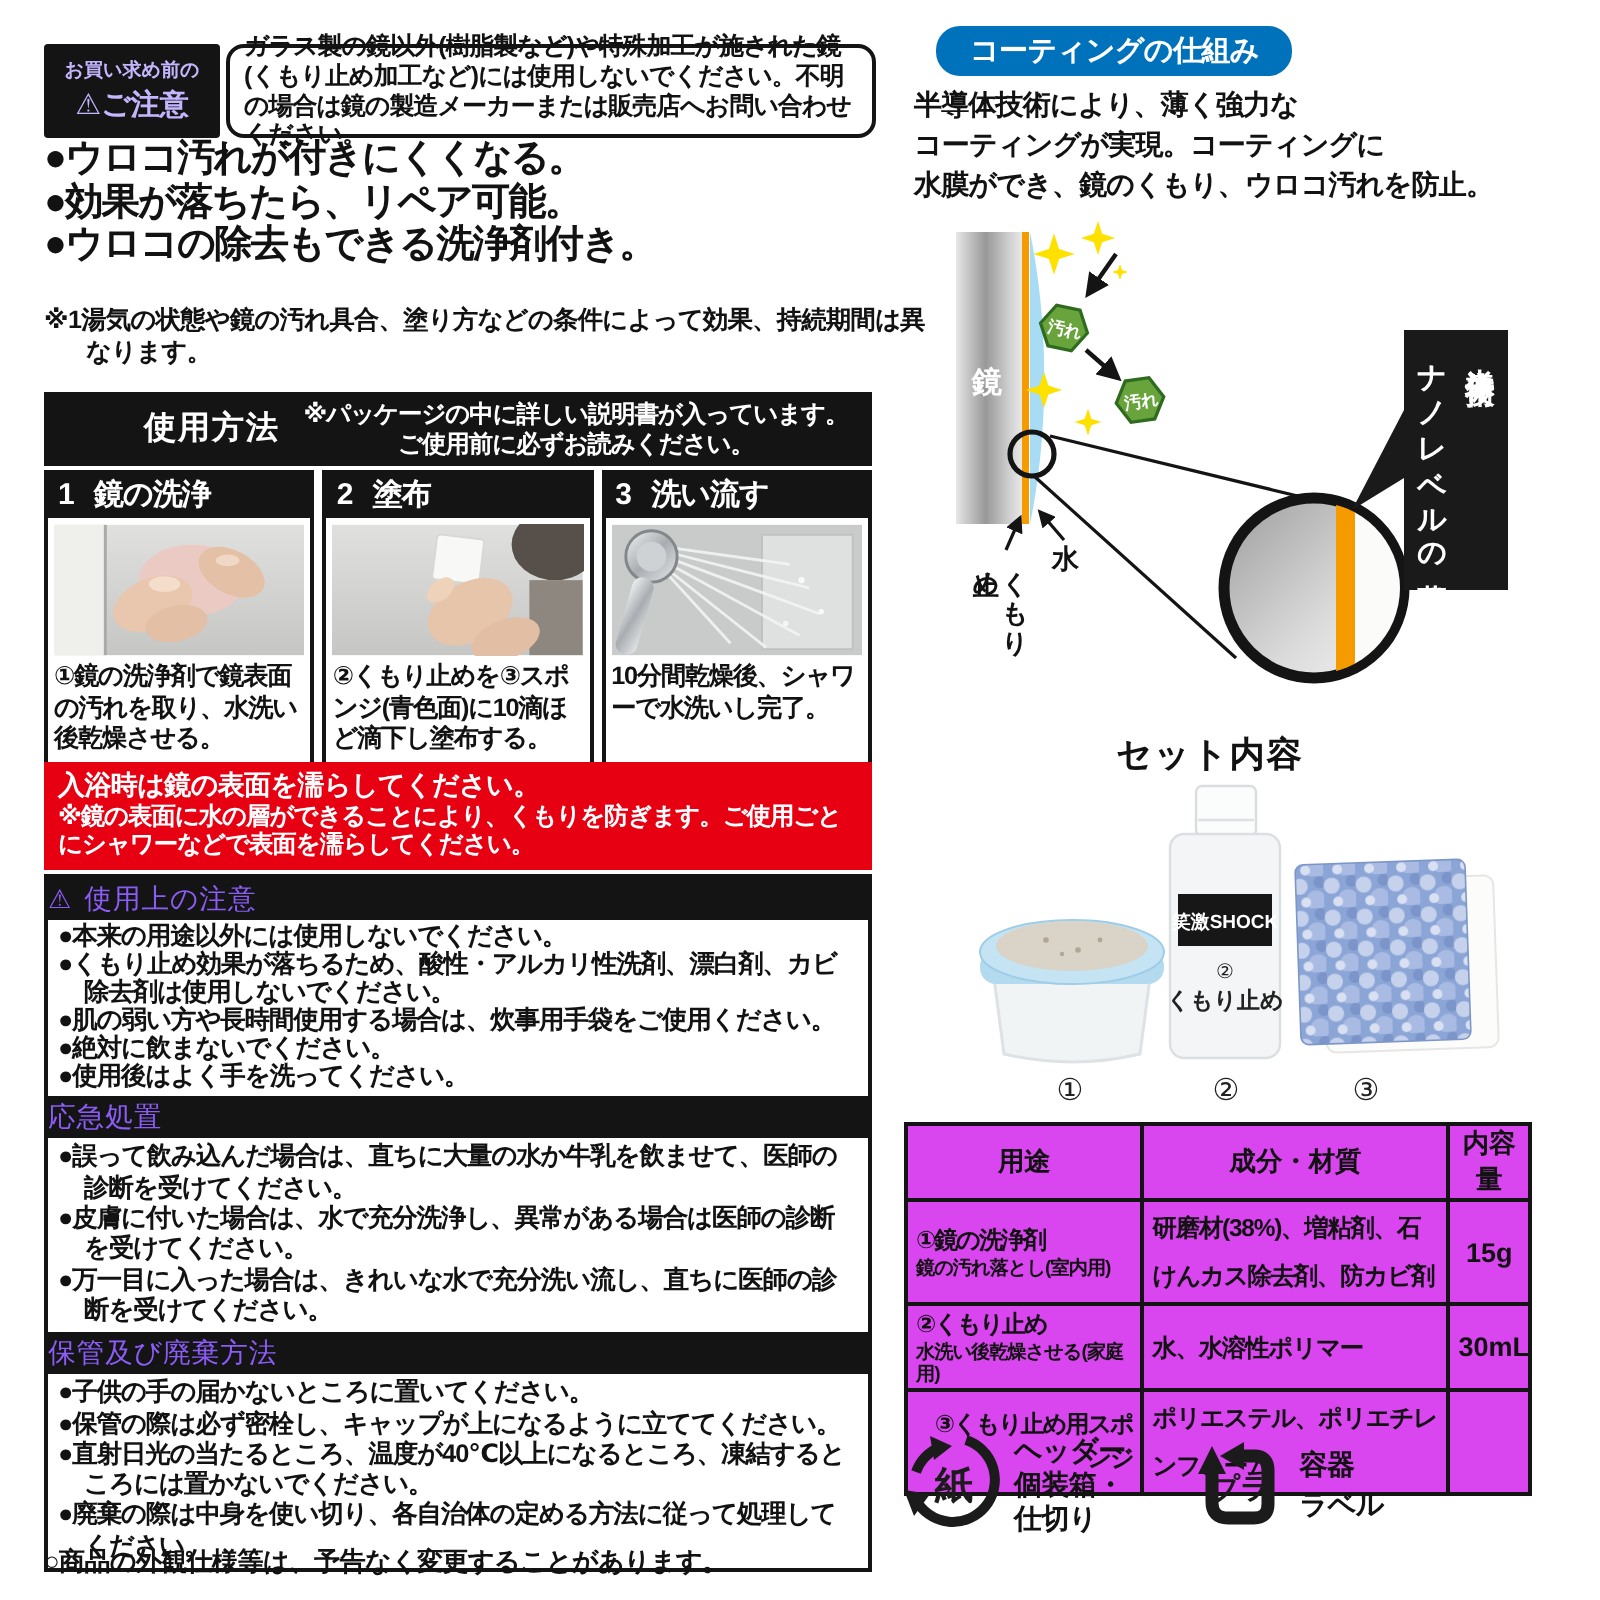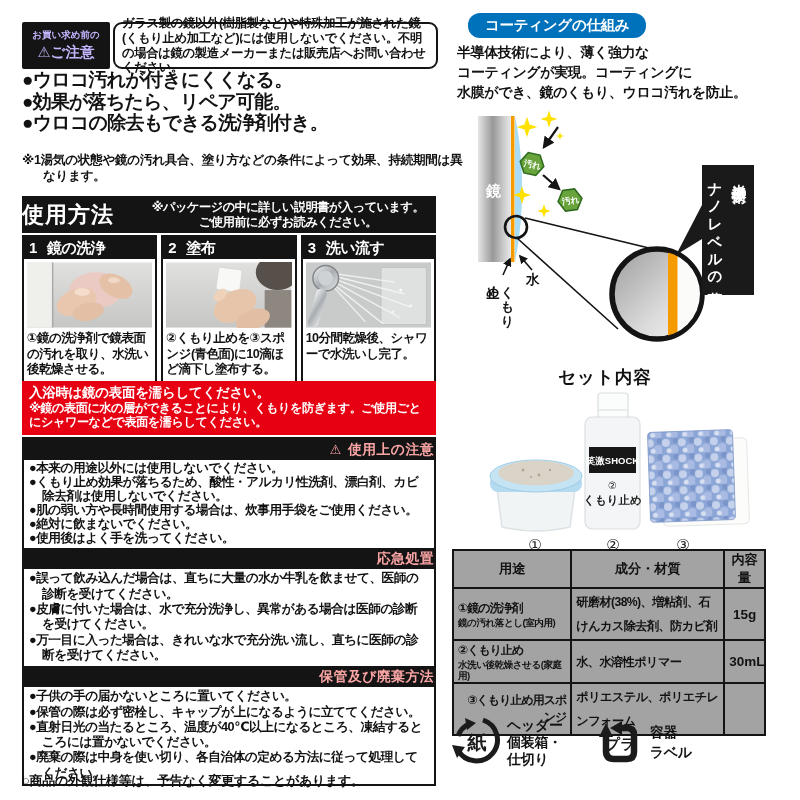--- a/index.html
+++ b/index.html
@@ -20,37 +20,37 @@
     padding:1px 7px;display:flex;align-items:center;
     font-size:12.4px;font-weight:bold;line-height:14.6px;letter-spacing:-0.4px;}
   .features{left:22px;top:69px;width:424px;}
   .feature{font-size:19px;font-weight:800;line-height:21.5px;letter-spacing:-0.8px;white-space:nowrap;}
   .feature sup{font-size:10px;font-weight:800;}
   .footnote{left:22px;top:152px;width:420px;font-size:12.6px;font-weight:600;line-height:16px;
     padding-left:21px;text-indent:-21px;letter-spacing:-0.3px;}
 
   .usage{left:22px;top:196px;width:414px;}
   .usage-head{background:#141414;color:#fff;height:37px;display:flex;align-items:center;}
-  .usage-title{width:118px;text-align:left;font-size:22px;font-weight:bold;letter-spacing:1px;}
+  .usage-title{width:118px;text-align:right;font-size:16px;font-weight:bold;letter-spacing:1px;}
   .usage-note{flex:1;text-align:center;font-size:12.2px;font-weight:bold;line-height:15px;letter-spacing:-0.5px;}
   .steps{display:flex;gap:4px;margin-top:2px;}
   .step{flex:1;border:2px solid #141414;background:#fff;}
   .step-head{background:#141414;color:#fff;height:22px;line-height:22px;
     font-size:15px;font-weight:bold;display:flex;padding-left:5px;letter-spacing:-0.5px;}
   .step-head .num{width:18px;}
   .step-photo{height:66px;margin:3px;position:relative;overflow:hidden;}
   .step-photo svg{display:block;width:100%;height:100%;}
   .step-caption{font-size:12.6px;font-weight:bold;line-height:15.6px;padding:0 3px 3px;letter-spacing:-0.6px;}
 
   .redbox{left:22px;top:381px;width:414px;box-sizing:border-box;background:#e60012;color:#fff;padding:3px 7px 5px;}
   .red1{font-size:13.5px;font-weight:bold;line-height:17px;letter-spacing:-0.3px;}
   .red2{font-size:12.2px;font-weight:bold;line-height:14.4px;letter-spacing:-0.5px;}
 
   .notice{left:22px;top:437px;width:414px;box-sizing:border-box;border:2px solid #141414;background:#fff;}
-  .nbar{background:#141414;color:#fca5a5;text-align:right;font-size:13.8px;font-weight:bold;
+  .nbar{background:#141414;color:#8b5cf6;text-align:left;font-size:13.8px;font-weight:normal;
     height:21px;line-height:21px;letter-spacing:0.5px;}
   .nbar .tri{font-size:13px;margin-right:6px;}
   .nlist{list-style:none;margin:0;padding:2px 5px 3px;}
   .nlist li{font-size:12.7px;font-weight:bold;letter-spacing:-0.5px;
     padding-left:13px;text-indent:-13px;}
   .nlist.tight li{line-height:13.9px;}
   .nlist.norm li{line-height:15.3px;}
 
   .appearance{left:22px;top:772px;font-size:13px;font-weight:bold;letter-spacing:-0.3px;}
 
@@ -68,21 +68,21 @@
   .antifog-label{position:absolute;left:30px;top:168px;height:62px;writing-mode:vertical-rl;
     font-size:13px;font-weight:bold;line-height:14.5px;letter-spacing:0.5px;}
   .antifog-label span{display:block;}
   .water-label{position:absolute;left:71px;top:163px;font-size:13.5px;font-weight:bold;}
 
   .set-title{left:455px;top:365px;width:300px;text-align:center;font-size:17.5px;font-weight:bold;letter-spacing:1px;}
   .set-photos{left:455px;top:389px;width:345px;height:172px;}
   .set-photos svg{display:block;width:345px;height:172px;}
 
   .spec-table{left:452px;top:549px;}
-  .spec-table table{border-collapse:collapse;background:#a3a3a3;table-layout:fixed;width:314px;}
+  .spec-table table{border-collapse:collapse;background:#d946ef;table-layout:fixed;width:314px;margin-top:12px;}
   .spec-table th,.spec-table td{border:2px solid #141414;padding:1px 4px;vertical-align:middle;}
   .spec-table th{font-size:13.2px;font-weight:bold;text-align:center;height:17px;padding:0;}
   .col-use{width:116px;}.col-ing{width:150px;}.col-amt{width:40px;}
   .use-main{font-size:12px;font-weight:800;letter-spacing:-1px;line-height:17px;}
   .use-sub{font-size:9.6px;font-weight:bold;letter-spacing:-0.5px;line-height:11px;}
   .ing{font-size:12.2px;font-weight:bold;line-height:24px;letter-spacing:-0.6px;}
   .amt{font-size:13.5px;font-weight:600;text-align:center;}
   .spec-table tr:last-child td:first-child .use-main{text-align:right;}
 
   .recycle{left:450px;top:714px;width:345px;display:flex;align-items:center;gap:30px;}

